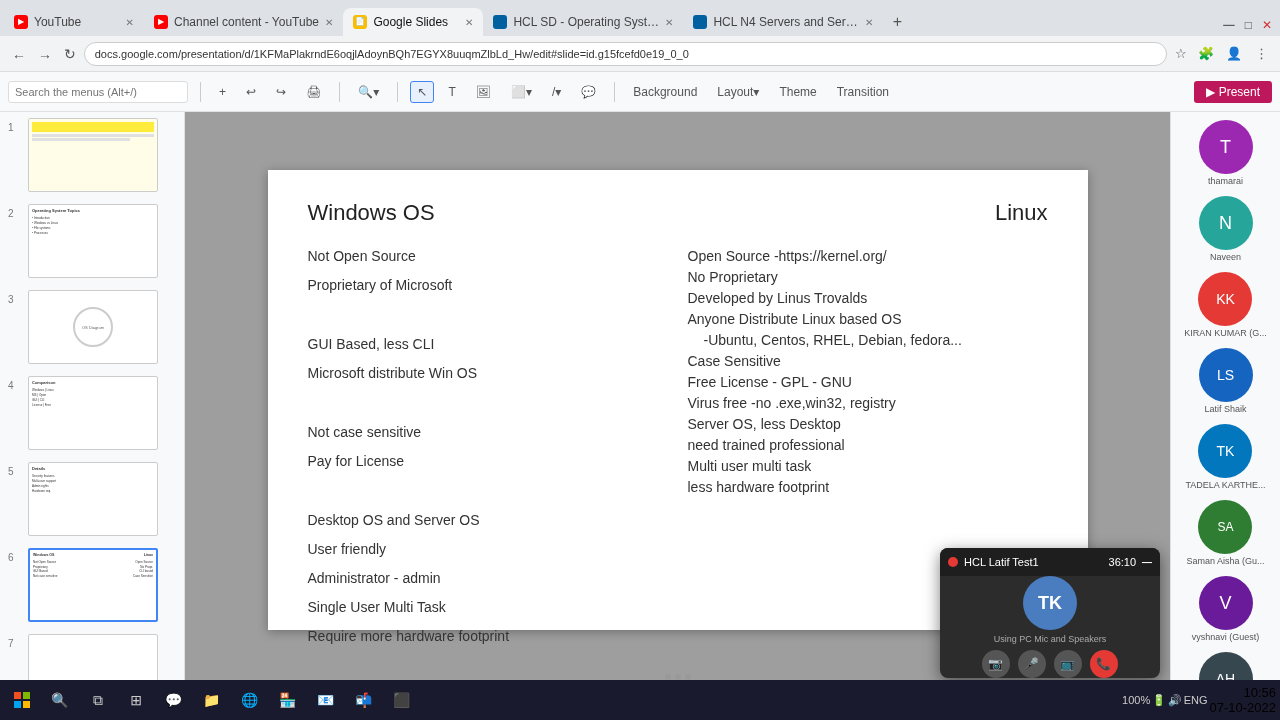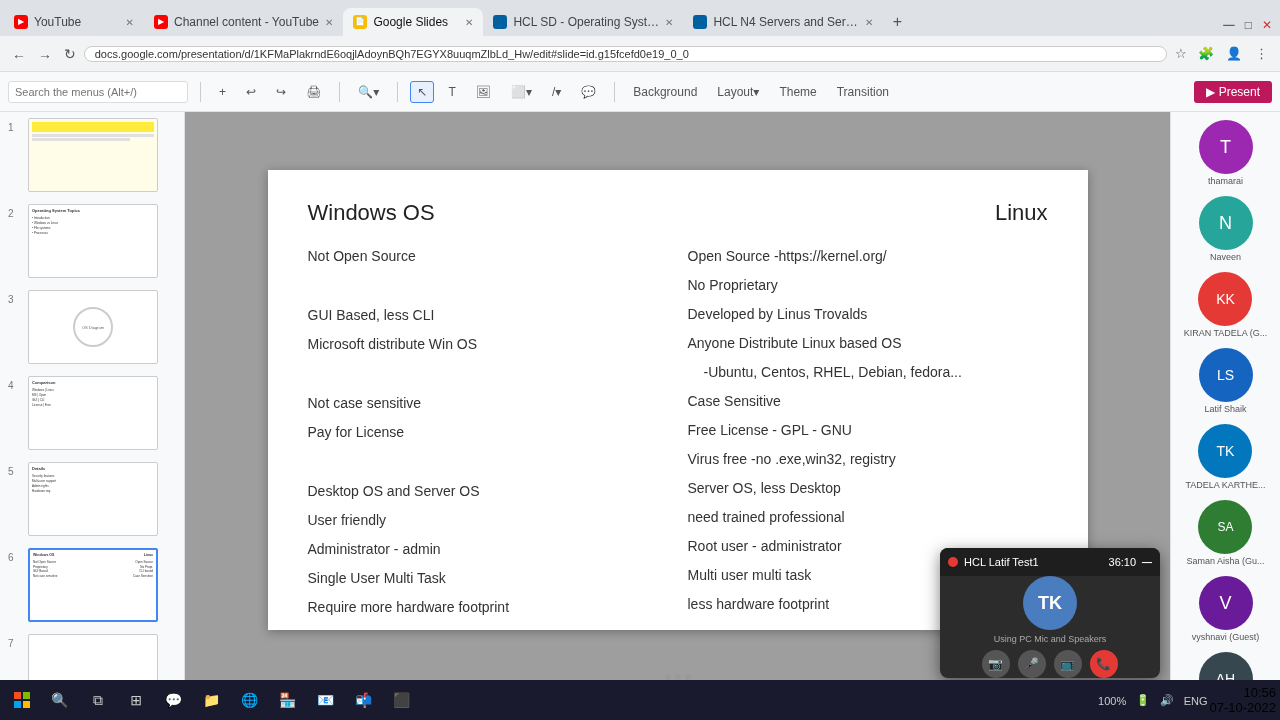--- a/index.html
+++ b/index.html
@@ -12,21 +12,21 @@
     .tab { display: flex; align-items: center; height: 28px; padding: 0 10px; background: #dee1e6; border-radius: 8px 8px 0 0; font-size: 12px; color: #444; gap: 6px; min-width: 140px; max-width: 200px; }
     .tab.active { background: #f1f3f4; color: #111; }
     .tab-icon { width: 14px; height: 14px; flex-shrink: 0; }
     .tab-title { flex: 1; overflow: hidden; white-space: nowrap; text-overflow: ellipsis; }
     .tab-close { font-size: 10px; color: #777; cursor: pointer; }
     .tab-new { display: flex; align-items: center; justify-content: center; width: 28px; height: 28px; font-size: 16px; color: #555; cursor: pointer; }
 
     .browser-controls { background: #f1f3f4; height: 36px; display: flex; align-items: center; gap: 4px; padding: 0 8px; border-bottom: 1px solid #ddd; }
     .nav-btn { background: none; border: none; color: #555; font-size: 14px; cursor: pointer; padding: 2px 4px; }
     .nav-btn:disabled { color: #ccc; }
-    .address-bar { flex: 1; height: 16px; border: 1px solid #ccc; border-radius: 12px; padding: 0 10px; font-size: 11px; background: white; color: #333; }
+    .address-bar { flex: 1; height: 24px; border: 1px solid #ccc; border-radius: 12px; padding: 0 10px; font-size: 11px; background: white; color: #333; }
     .browser-action-btn { background: none; border: none; color: #555; font-size: 13px; cursor: pointer; padding: 2px 4px; }
 
     .toolbar { background: #f8f9fa; height: 40px; display: flex; align-items: center; padding: 0 8px; gap: 8px; border-bottom: 1px solid #e0e0e0; justify-content: space-between; }
     .toolbar-btn { background: none; border: none; color: #555; font-size: 12px; cursor: pointer; padding: 3px 6px; border-radius: 3px; }
     .toolbar-separator { width: 1px; height: 20px; background: #ccc; margin: 0 4px; }
 
     .main-area { display: flex; flex: 1; overflow: hidden; }
 
     
     .sidebar { width: 185px; background: #f8f9fa; border-right: 1px solid #e0e0e0; display: flex; flex-direction: column; overflow-y: auto; }
@@ -36,21 +36,21 @@
     .slide-preview-box { width: 130px; height: 74px; background: white; border: 1px solid #ccc; border-radius: 2px; overflow: hidden; display: flex; align-items: center; justify-content: center; }
     .slide-thumb.active .slide-preview-box { border: 2px solid #4285f4; }
 
     
     .slide-area { flex: 1; display: flex; align-items: center; justify-content: center; background: #9e9e9e; overflow: hidden; position: relative; }
     .slide { background: white; width: 820px; height: 460px; box-shadow: 0 2px 10px rgba(0,0,0,0.3); padding: 30px 40px; display: flex; flex-direction: column; }
     .slide-header { display: flex; justify-content: space-between; margin-bottom: 20px; }
     .slide-col-header { font-size: 22px; font-weight: 400; color: #222; }
     .slide-content { display: flex; gap: 0; flex: 1; }
     .col-left { flex: 1; display: flex; flex-direction: column; gap: 8px; }
-    .col-right { flex: 1; display: flex; flex-direction: column; gap: 8px; padding-left: 20px; }
+    .col-right { flex: 1; display: flex; flex-direction: column; padding-left: 20px; }
     .slide-row { font-size: 14px; color: #333; line-height: 1.5; }
     .slide-row.indent { padding-left: 16px; }
 
     
     .right-panel { width: 110px; background: #f8f9fa; border-left: 1px solid #e0e0e0; overflow-y: auto; padding: 8px 4px; display: flex; flex-direction: column; gap: 10px; align-items: center; }
     .participant { display: flex; flex-direction: column; align-items: center; gap: 2px; }
     .avatar { width: 54px; height: 54px; border-radius: 50%; display: flex; align-items: center; justify-content: center; font-size: 18px; font-weight: 500; color: white; }
     .participant-name { font-size: 9px; color: #555; text-align: center; max-width: 100px; }
 
     
@@ -67,21 +67,21 @@
     .vc-btn { width: 28px; height: 28px; border-radius: 50%; border: none; cursor: pointer; display: flex; align-items: center; justify-content: center; font-size: 12px; }
     .vc-btn.dark { background: #555; color: white; }
     .vc-btn.red { background: #e53935; color: white; }
 
     
     .taskbar { height: 40px; background: #1a1a2e; display: flex; align-items: center; padding: 0 4px; gap: 2px; position: fixed; bottom: 0; left: 0; right: 0; }
     .taskbar-start { width: 36px; height: 36px; display: flex; align-items: center; justify-content: center; color: white; font-size: 16px; cursor: pointer; }
     .taskbar-icon { width: 36px; height: 36px; display: flex; align-items: center; justify-content: center; color: #ccc; font-size: 14px; cursor: pointer; border-radius: 4px; }
     .taskbar-spacer { flex: 1; }
     .taskbar-time { text-align: right; }
-    .taskbar-status { display: flex; gap: 10px; align-items: flex-end; font-size: 11px; color: #ccc; }
+    .taskbar-status { display: flex; gap: 2px; align-items: center; font-size: 11px; color: #ccc; }
   </style>
 </head>
 <body>
 
 <div class="browser">
 
   <div class="tab-bar">
 
     <div class="tab">
       <span class="tab-icon" style="display:inline-block;width:14px;height:14px;background:#ff0000;border-radius:3px;text-align:center;line-height:14px;color:white;font-size:8px;">▶</span>
@@ -263,20 +263,21 @@
       <div class="slide">
 
         <div class="slide-header">
           <span class="slide-col-header">Windows OS</span>
           <span class="slide-col-header">Linux</span>
         </div>
 
         <div class="slide-content">
           <div class="col-left">
             <div class="slide-row">Not Open Source</div>
+            <div class="slide-row">Proprietary of Microsoft</div>
             <div class="slide-row" style="height:22px;">&nbsp;</div>
             <div class="slide-row">GUI Based, less CLI</div>
             <div class="slide-row">Microsoft distribute Win OS</div>
             <div class="slide-row" style="height:22px;">&nbsp;</div>
             <div class="slide-row">Not case sensitive</div>
             <div class="slide-row">Pay for License</div>
             <div class="slide-row" style="height:22px;">&nbsp;</div>
             <div class="slide-row">Desktop OS and Server OS</div>
             <div class="slide-row">User friendly</div>
             <div class="slide-row"> Administrator - admin</div>
@@ -287,21 +288,20 @@
             <div class="slide-row">Open Source -https://kernel.org/</div>
             <div class="slide-row">No Proprietary</div>
             <div class="slide-row">Developed by Linus Trovalds</div>
             <div class="slide-row">Anyone Distribute Linux based OS</div>
             <div class="slide-row indent">-Ubuntu, Centos, RHEL, Debian, fedora...</div>
             <div class="slide-row">Case Sensitive</div>
             <div class="slide-row">Free License - GPL - GNU</div>
             <div class="slide-row">Virus free -no .exe,win32, registry</div>
             <div class="slide-row">Server OS, less Desktop</div>
             <div class="slide-row">need trained professional</div>
-            <div class="slide-row">Root user - administrator</div>
             <div class="slide-row">Multi user multi task</div>
             <div class="slide-row">less hardware footprint</div>
           </div>
         </div>
       </div>
 
       <div class="video-popup">
         <div class="video-popup-header">
           <div class="record-dot"></div>
           <span class="popup-title">HCL Latif Test1</span>
@@ -332,21 +332,21 @@
       <div class="participant">
         <div class="avatar" style="background:#9c27b0;">T</div>
         <span class="participant-name">thamarai</span>
       </div>
       <div class="participant">
         <div class="avatar" style="background:#26a69a;">N</div>
         <span class="participant-name">Naveen</span>
       </div>
       <div class="participant">
         <div class="avatar" style="background:#e53935;font-size:14px;">KK</div>
-        <span class="participant-name">KIRAN TADELA (G...</span>
+        <span class="participant-name">KIRAN KUMAR (G...</span>
       </div>
       <div class="participant">
         <div class="avatar" style="background:#1565c0;font-size:14px;">LS</div>
         <span class="participant-name">Latif Shaik</span>
       </div>
       <div class="participant">
         <div class="avatar" style="background:#0277bd;font-size:14px;">TK</div>
         <span class="participant-name">TADELA KARTHE...</span>
       </div>
       <div class="participant">

